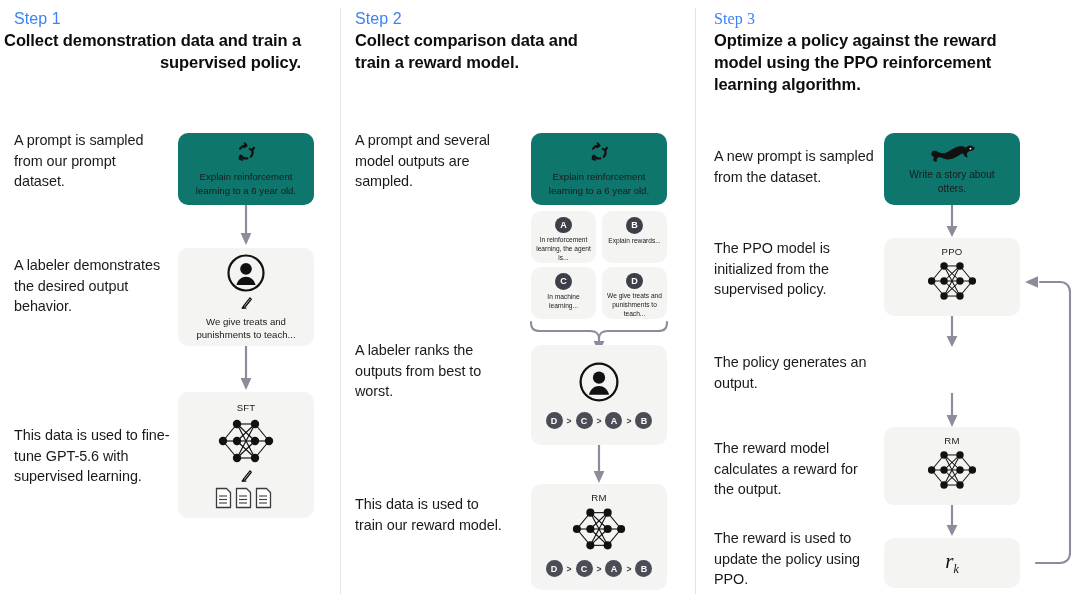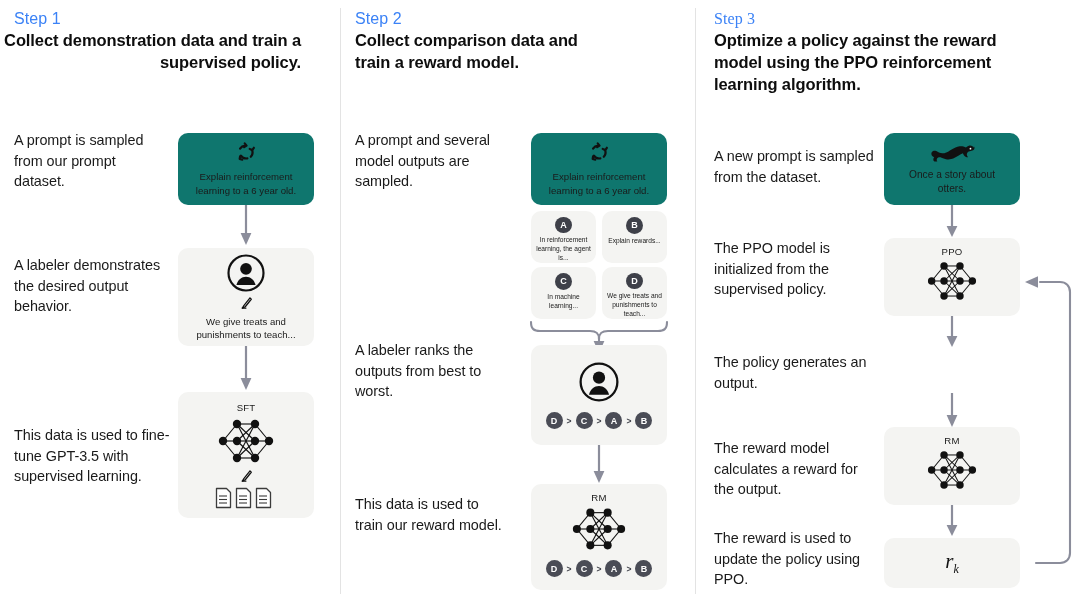--- a/index.html
+++ b/index.html
@@ -118,21 +118,21 @@
   <div class="divider div1"></div>
   <div class="divider div2"></div>
 
   <div class="column col1">
 
     <div class="step-label" style="left:14px; top:10px;">Step 1</div>
     <div class="step-title" style="left:1px; top:30px; width:300px;text-align:right;">Collect demonstration data and train a supervised policy.</div>
 
     <div class="body-text" style="left:14px; top:130px; width:150px;">A prompt is sampled from our prompt dataset.</div>
     <div class="body-text" style="left:14px; top:255px; width:155px;">A labeler demonstrates the desired output behavior.</div>
-    <div class="body-text" style="left:14px; top:425px; width:160px;">This data is used to fine-tune GPT-3.5 with supervised learning.</div>
+    <div class="body-text" style="left:14px; top:425px; width:160px;">This data is used to fine-tune GPT-5.6 with supervised learning.</div>
 
     <div class="card card-green" style="left:178px; top:133px; width:136px; height:72px;">
       <span>
         <svg width="22" height="22" viewBox="0 0 24 24" fill="none" stroke="#111" stroke-width="2.4" stroke-linecap="round">
           <path d="M5.5 8.4A7.4 7.4 0 0 1 11 5.1"></path>
           <path d="M18.6 9.6a7.4 7.4 0 0 1-1.4 7.6"></path>
           <path d="M13.5 19a7.4 7.4 0 0 1-7.1-3.1"></path>
           <path d="M10.6 2.6 12.6 5l-2.6 1.7" stroke-linejoin="round"></path>
           <path d="M20.6 7.4 18.8 10l-2.8-1.4" stroke-linejoin="round"></path>
           <path d="M8 20.3 5.1 19.6l.5-2.9" stroke-linejoin="round"></path>
@@ -369,21 +369,21 @@
     <div class="body-text" style="left:18px; top:438px; width:165px;">The reward model calculates a reward for the output.</div>
     <div class="body-text" style="left:18px; top:528px; width:165px;">The reward is used to update the policy using PPO.</div>
 
     <div class="card card-green" style="left:188px; top:133px; width:136px; height:72px;">
       <span>
         <svg width="48" height="20" viewBox="0 0 64 26">
           <path fill="#111" d="M61 7.2c-1.4-2.4-4.1-3.3-6.6-2.6-1.5.4-2.7 1.3-3.8 2.3-2.5-1.4-5.5-1.9-8.4-1.6-3.9.4-7.4 2.3-10.7 4.4-3.1 2-6.2 4-9.7 4.8-2.4.5-5 .4-7.2-.7-1.6-.8-3-2.2-4.8-2.5-1.7-.3-3.6.4-4.6 1.8-.9 1.3-.9 3.1-.1 4.5.7 1.2 1.9 2 3.2 2.4-.6.7-1.1 1.5-1.2 2.5-.1 1.3.6 2.6 1.7 3.2h3.6c-.6-.8-1-1.8-.8-2.8.2-1.1 1-2 2-2.5 1.4-.6 3-.4 4.4.1 2 .7 3.9 1.7 6 2.1 2.3.5 4.7.4 7-.2 3.6-.9 6.8-2.9 10-4.8 1.8-1.1 3.6-2.2 5.6-2.9.4 1.3 1.1 2.6 2.1 3.6 1.3 1.3 3.1 2 4.9 1.8-.9-.9-1.6-2-1.8-3.2-.2-1.2.1-2.5.9-3.4 1-1.2 2.6-1.6 4.1-1.9 1.5-.3 3.1-.6 4.2-1.7.9-.9 1.2-2.3.9-3.4-.3-.5-.5-.9-.9-1.3z"></path>
           <circle cx="56.6" cy="8.6" r="1.15" fill="#fff"></circle>
         </svg>
       </span>
-      <div class="card-cap-lg" style="margin-top:6px;">Once a story about otters.</div>
+      <div class="card-cap-lg" style="margin-top:6px;">Write a story about otters.</div>
     </div>
 
     <div class="arrow" style="left:249px; top:205px;">
       <svg width="14" height="34" viewBox="0 0 14 34">
         <line x1="7" y1="0" x2="7" y2="23" stroke="#8b8d9b" stroke-width="2.2"></line>
         <polygon points="7,32 1.6,21 12.4,21" fill="#8b8d9b"></polygon>
       </svg>
     </div>
 
     <div class="card card-gray" style="left:188px; top:238px; width:136px; height:78px; justify-content:flex-start; padding-top:8px;">

